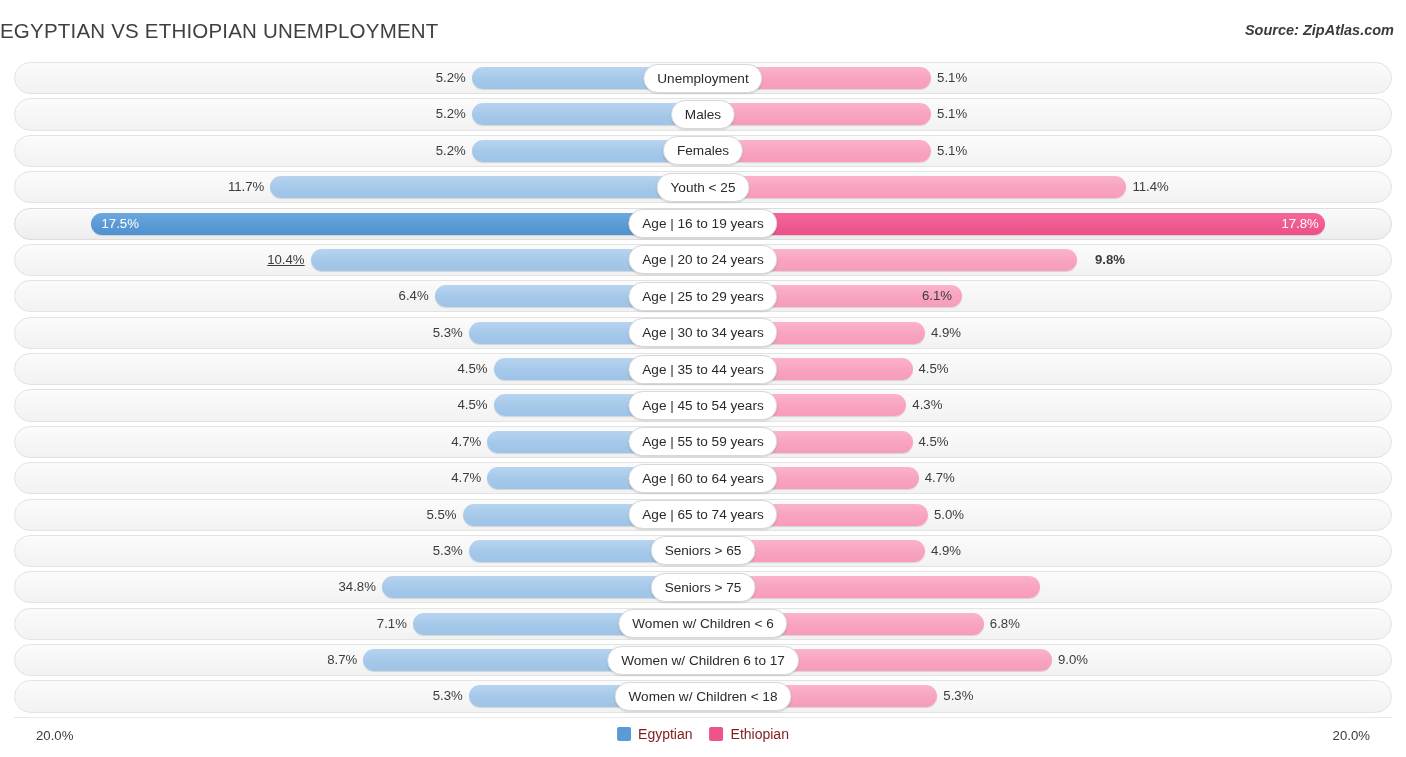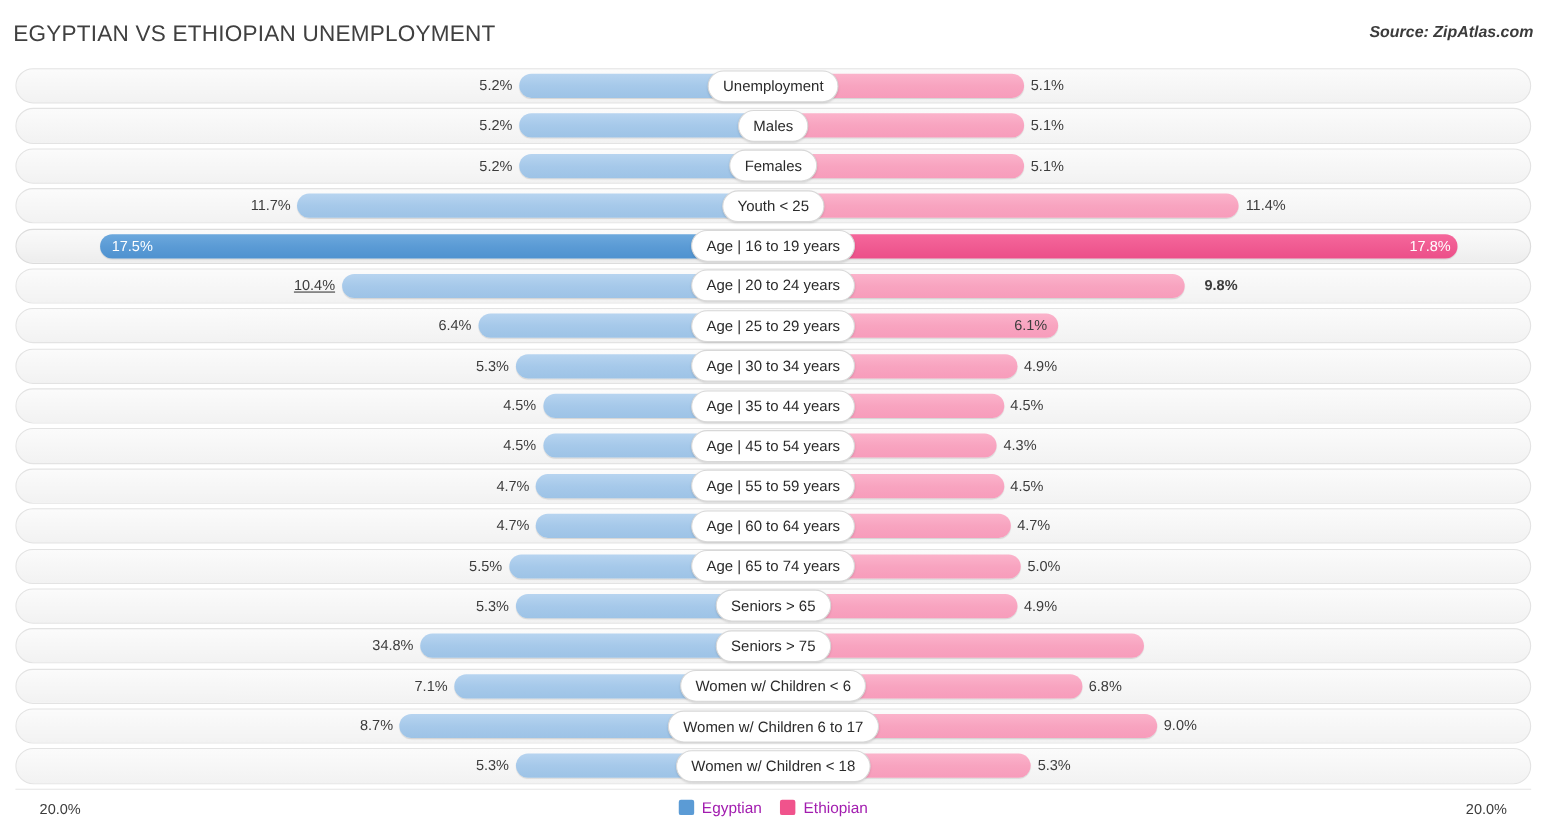--- a/index.html
+++ b/index.html
@@ -18,21 +18,21 @@
   }
 
   
   .header {
     position: absolute;
     top: 0; left: 0; right: 0;
     height: 62px;
   }
   .title {
     position: absolute;
-    left: 12px; top: 19px;
+    left: 0; top: 19px;
     font-size: 20.5px;
     letter-spacing: 0.2px;
     color: #404040;
     font-weight: 400;
     white-space: nowrap;
   }
   .source {
     position: absolute;
     right: 12px; top: 22px;
     font-size: 14.5px;
@@ -155,21 +155,21 @@
     align-items: center;
     gap: 7px;
   }
   .swatch {
     width: 14px; height: 14px;
     border-radius: 2px;
     display: inline-block;
   }
   .legend-label {
     font-size: 14px;
-    color: #a21caf;
+    color: #7f1d1d;
   }
   .sep-line {
     position: absolute;
     left: 14px; right: 14px;
     top: 0;
     height: 1px;
     background: #e8e8e8;
   }
 </style>
 </head>

